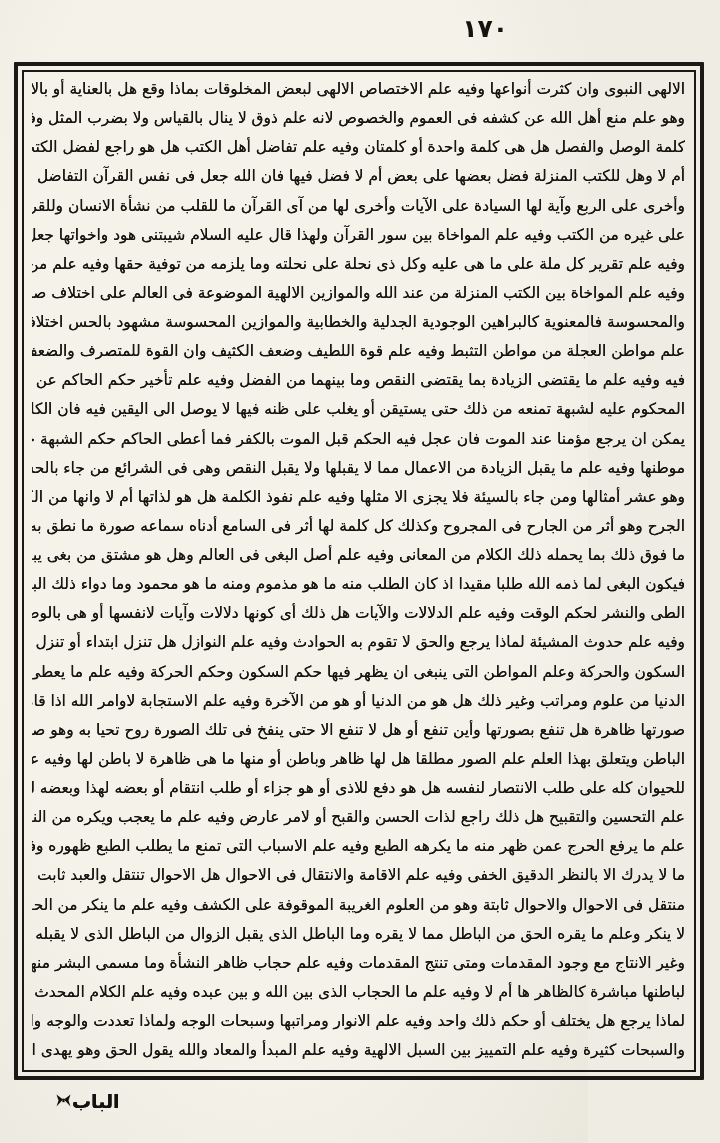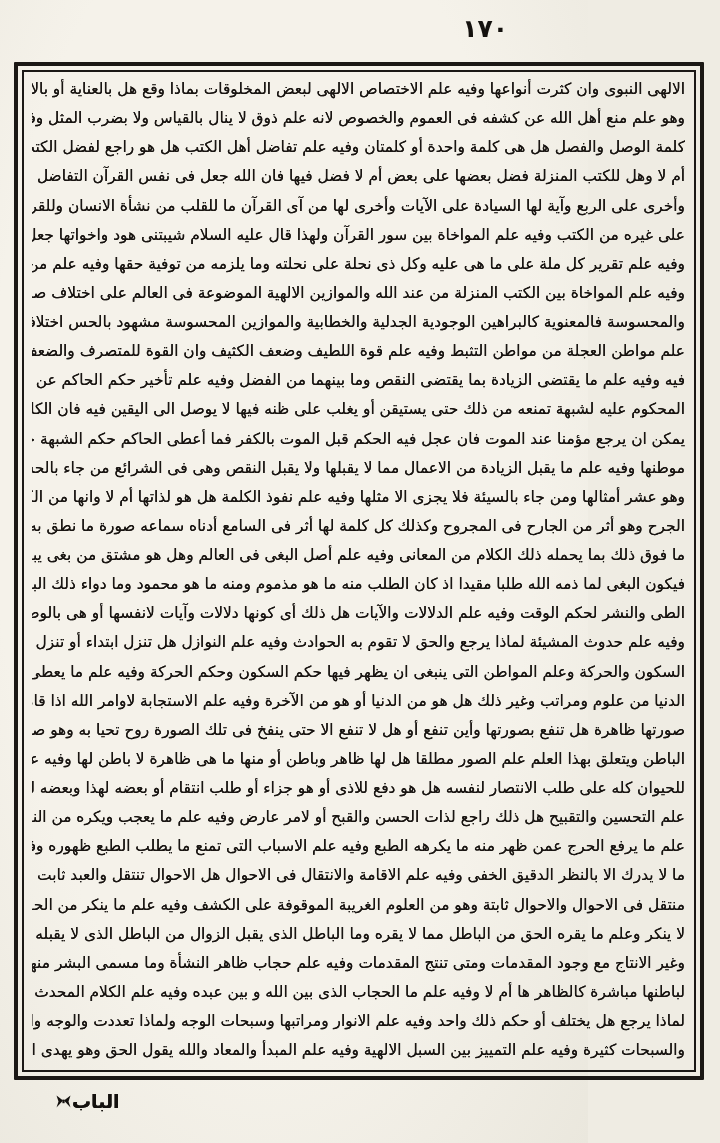--- a/index.html
+++ b/index.html
@@ -54,21 +54,21 @@
     overflow: hidden;
     text-align: justify;
     text-align-last: justify;
     color: #191512;
     text-shadow: 0 0 0.5px #191512;
   }
   .catchword-row {
     position: absolute;
     left: 56px; top: 1090px;
     display: flex;
-    align-items: flex-end;
+    align-items: flex-start;
     gap: 1px;
     direction: ltr;
   }
   .catchword-row .orn { display: inline-block; margin-top: 2px; }
   .catchword-label {
     font-size: 19px;
     font-weight: bold;
     color: #14110e;
     direction: rtl;
     text-shadow: 0 0 0.5px #14110e;

